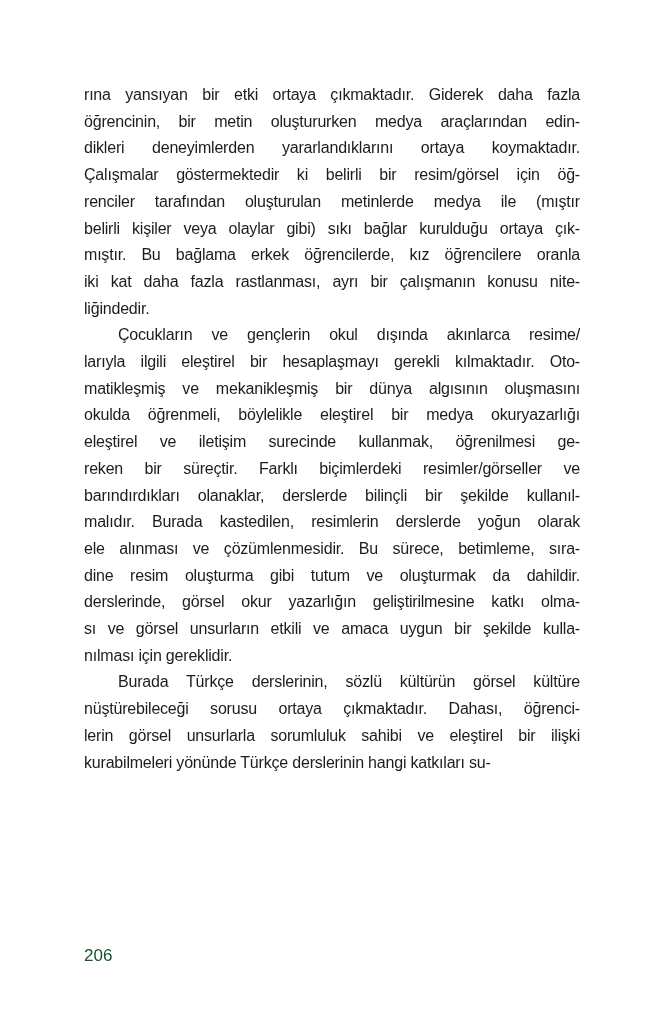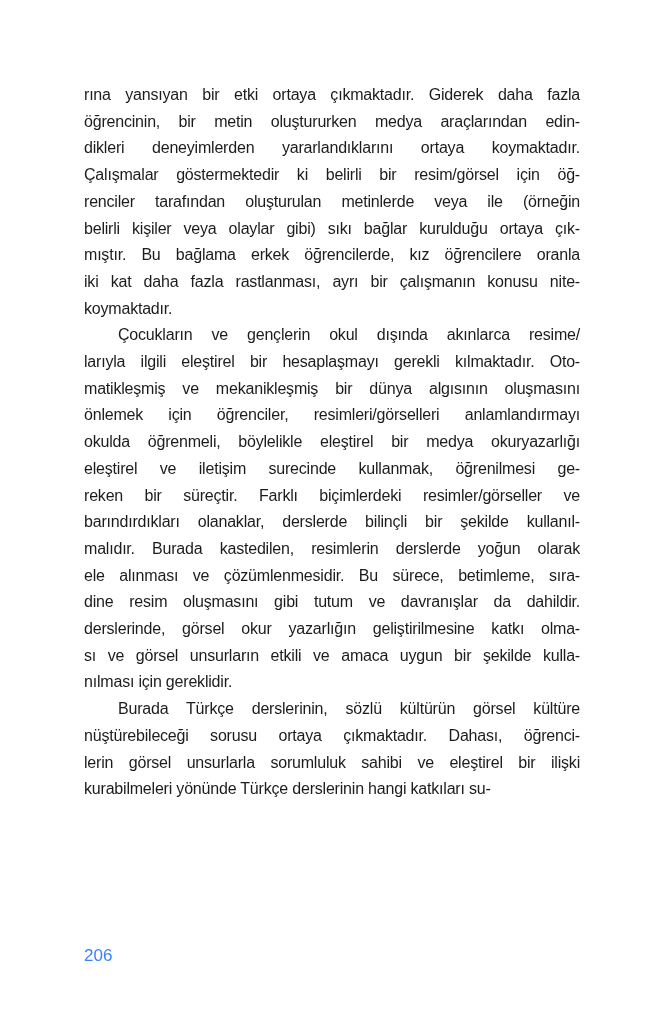--- a/index.html
+++ b/index.html
@@ -39,51 +39,50 @@
   }
   .line.indent-first {
     text-indent: 34px;
   }
   .page-number {
     position: absolute;
     left: 84px;
     top: 946px;
     font-size: 17px;
     letter-spacing: 0;
-    color: #3b82f6;
+    color: #14532d;
   }
 </style>
 </head>
 <body>
 
 <div class="page">
   <div class="text-block" id="text-block">
       <div class="para">
         <div class="line">rına yansıyan bir etki ortaya çıkmaktadır. Giderek daha fazla</div>
         <div class="line">öğrencinin, bir metin oluştururken medya araçlarından edin-</div>
         <div class="line">dikleri deneyimlerden yararlandıklarını ortaya koymaktadır.</div>
         <div class="line">Çalışmalar göstermektedir ki belirli bir resim/görsel için öğ-</div>
-        <div class="line">renciler tarafından oluşturulan metinlerde veya ile (örneğin</div>
+        <div class="line">renciler tarafından oluşturulan metinlerde medya ile (mıştır</div>
         <div class="line">belirli kişiler veya olaylar gibi) sıkı bağlar kurulduğu ortaya çık-</div>
         <div class="line">mıştır. Bu bağlama erkek öğrencilerde, kız öğrencilere oranla</div>
         <div class="line">iki kat daha fazla rastlanması, ayrı bir çalışmanın konusu nite-</div>
-        <div class="line last">koymaktadır.</div>
+        <div class="line last">liğindedir.</div>
       </div>
       <div class="para">
         <div class="line indent-first">Çocukların ve gençlerin okul dışında akınlarca resime/</div>
         <div class="line">larıyla ilgili eleştirel bir hesaplaşmayı gerekli kılmaktadır. Oto-</div>
         <div class="line">matikleşmiş ve mekanikleşmiş bir dünya algısının oluşmasını</div>
-        <div class="line">önlemek için öğrenciler, resimleri/görselleri anlamlandırmayı</div>
         <div class="line">okulda öğrenmeli, böylelikle eleştirel bir medya okuryazarlığı</div>
         <div class="line">eleştirel ve iletişim surecinde kullanmak, öğrenilmesi ge-</div>
         <div class="line">reken bir süreçtir. Farklı biçimlerdeki resimler/görseller ve</div>
         <div class="line">barındırdıkları olanaklar, derslerde bilinçli bir şekilde kullanıl-</div>
         <div class="line">malıdır. Burada kastedilen, resimlerin derslerde yoğun olarak</div>
         <div class="line">ele alınması ve çözümlenmesidir. Bu sürece, betimleme, sıra-</div>
-        <div class="line">dine resim oluşmasını gibi tutum ve davranışlar da dahildir.</div>
+        <div class="line">dine resim oluşturma gibi tutum ve oluşturmak da dahildir.</div>
         <div class="line">derslerinde, görsel okur yazarlığın geliştirilmesine katkı olma-</div>
         <div class="line">sı ve görsel unsurların etkili ve amaca uygun bir şekilde kulla-</div>
         <div class="line last">nılması için gereklidir.</div>
       </div>
       <div class="para">
         <div class="line indent-first">Burada Türkçe derslerinin, sözlü kültürün görsel kültüre</div>
         <div class="line">nüştürebileceği sorusu ortaya çıkmaktadır. Dahası, öğrenci-</div>
         <div class="line">lerin görsel unsurlarla sorumluluk sahibi ve eleştirel bir ilişki</div>
         <div class="line last">kurabilmeleri yönünde Türkçe derslerinin hangi katkıları su-</div>
       </div>

